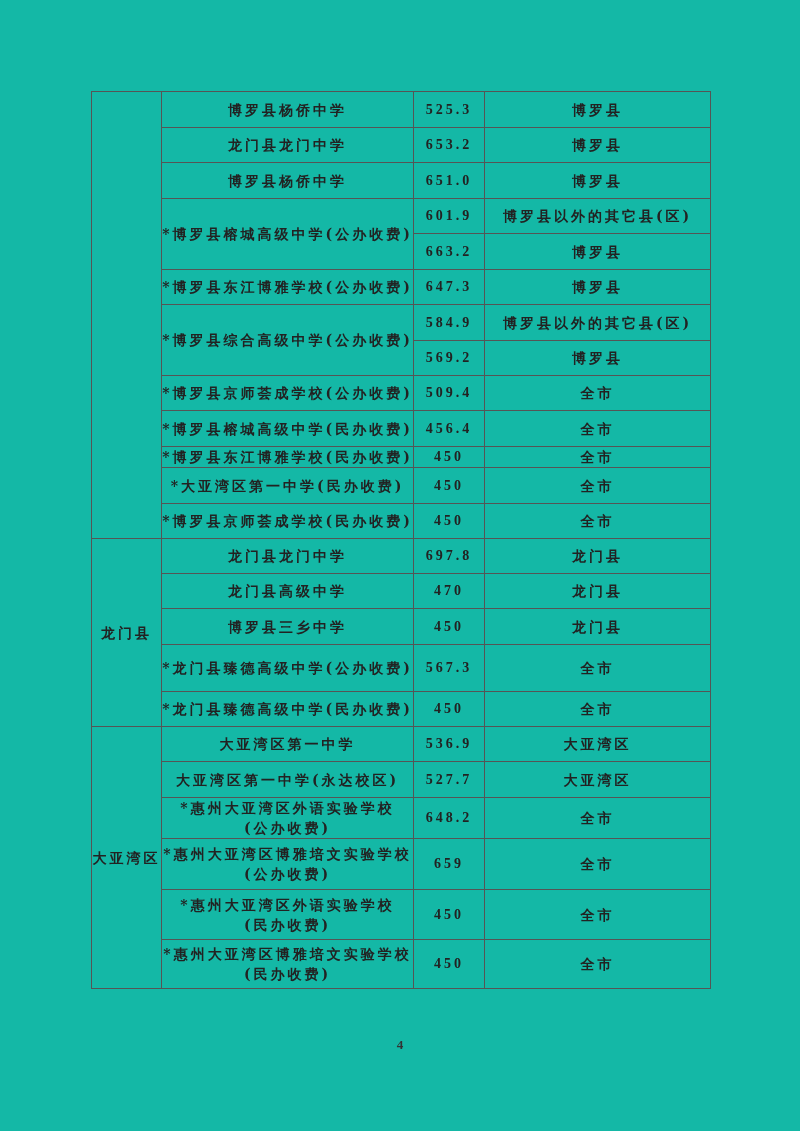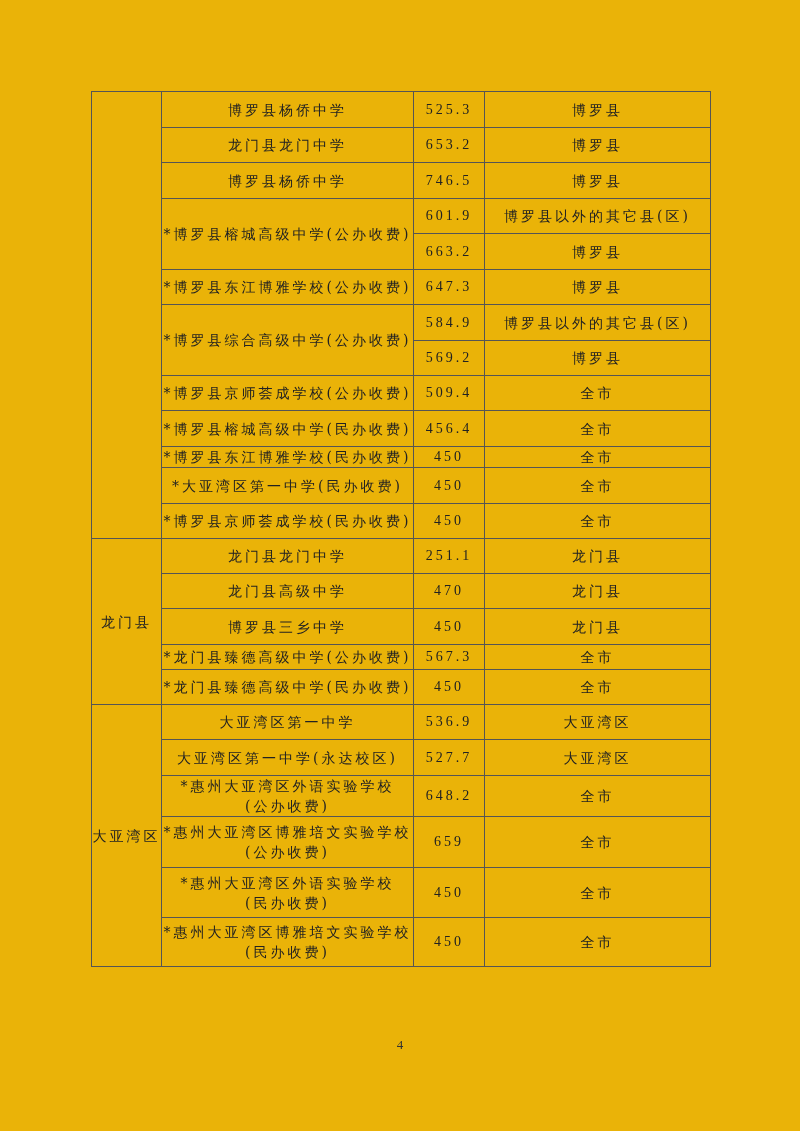--- a/index.html
+++ b/index.html
@@ -1,18 +1,18 @@
 <!DOCTYPE html>
 <html><head>
 <meta charset="utf-8">
 <style>
   html, body { margin:0; padding:0; background:#ffffff; }
   body { width:800px; height:1131px; position:relative; overflow:hidden;
          font-family:"DejaVu Serif","Liberation Serif",serif; color:#222; }
-  .page { position:absolute; left:0; top:0; width:800px; height:1131px; background:#eab308; }
+  .page { position:absolute; left:0; top:0; width:800px; height:1131px; background:#14b8a6;font-weight:bold; }
   table.t { position:absolute; left:91px; top:91px; border-collapse:collapse; table-layout:fixed; width:619px; }
   table.t td { border:1px solid #555; padding:0; text-align:center; vertical-align:middle;
                font-size:14px; letter-spacing:3px; line-height:20px; }
   td.num { font-family:"Liberation Serif","DejaVu Serif",serif; font-size:15px; letter-spacing:0; }
   td.region { letter-spacing:4px; }
   .footer { position:absolute; left:0; width:800px; top:1037px; text-align:center;
             font-family:"Liberation Serif",serif; font-size:13px; color:#333; }
 </style>
 </head>
 <body>
@@ -32,21 +32,21 @@
           <td class="num">525.3</td>
           <td>博罗县</td>
         </tr>
         <tr style="height: 35px;">
           <td>龙门县龙门中学</td>
           <td class="num">653.2</td>
           <td>博罗县</td>
         </tr>
         <tr style="height: 36px;">
           <td>博罗县杨侨中学</td>
-          <td class="num">746.5</td>
+          <td class="num">651.0</td>
           <td>博罗县</td>
         </tr>
         <tr style="height: 35px;">
           <td rowspan="2">*博罗县榕城高级中学(公办收费)</td>
           <td class="num">601.9</td>
           <td>博罗县以外的其它县(区)</td>
         </tr>
         <tr style="height: 36px;">
           <td class="num">663.2</td>
           <td>博罗县</td>
@@ -86,34 +86,34 @@
           <td>全市</td>
         </tr>
         <tr style="height: 35px;">
           <td>*博罗县京师荟成学校(民办收费)</td>
           <td class="num">450</td>
           <td>全市</td>
         </tr>
         <tr style="height: 35px;">
           <td class="region" rowspan="5">龙门县</td>
           <td>龙门县龙门中学</td>
-          <td class="num">251.1</td>
+          <td class="num">697.8</td>
           <td>龙门县</td>
         </tr>
         <tr style="height: 35px;">
           <td>龙门县高级中学</td>
           <td class="num">470</td>
           <td>龙门县</td>
         </tr>
         <tr style="height: 36px;">
           <td>博罗县三乡中学</td>
           <td class="num">450</td>
           <td>龙门县</td>
         </tr>
-        <tr style="height: 25px;">
+        <tr style="height: 47px;">
           <td>*龙门县臻德高级中学(公办收费)</td>
           <td class="num">567.3</td>
           <td>全市</td>
         </tr>
         <tr style="height: 35px;">
           <td>*龙门县臻德高级中学(民办收费)</td>
           <td class="num">450</td>
           <td>全市</td>
         </tr>
         <tr style="height: 35px;">

